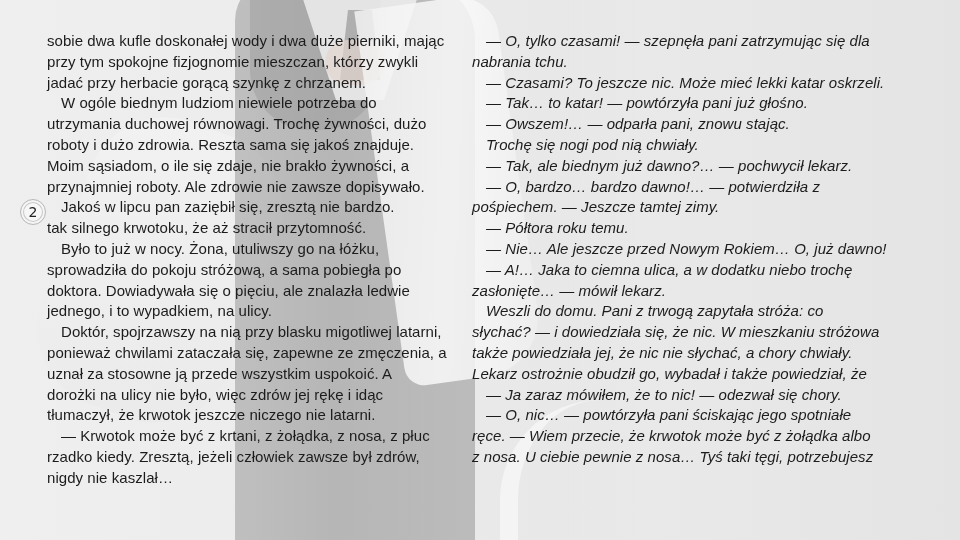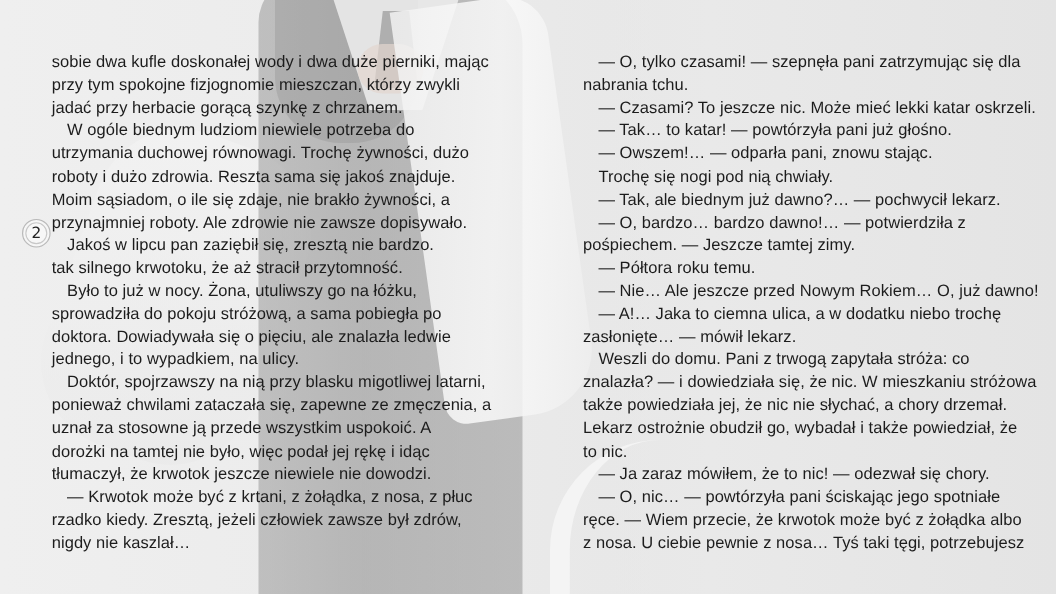--- a/index.html
+++ b/index.html
@@ -68,24 +68,23 @@
       background:#f7f7f7;
       display:flex; align-items:center; justify-content:center;
       font-size:14px; color:#222;
       font-family:"DejaVu Sans", sans-serif;
     }
 
     .col {
       position:absolute; top:31px; width:420px;
       font-size:15px; line-height:20.8px;
       letter-spacing:0.05px;
-      margin-top:16px;
     }
     .col-left { left:47px; }
-    .col-right { left:530px; width:430px; }
+    .col-right { left:472px; width:430px;font-style:italic; }
     .line { display:block; white-space:nowrap; }
     .indent { padding-left:14px; }
   </style>
 </head>
 <body>
 
 <div class="bg">
   <div class="bg-base"></div>
   <div class="arm-left"></div>
   <div class="vest-left"></div>
@@ -113,42 +112,41 @@
     <span class="line">przynajmniej roboty. Ale zdrowie nie zawsze dopisywało.</span>
     <span class="line indent">Jakoś w lipcu pan zaziębił się, zresztą nie bardzo.</span>
     <span class="line">tak silnego krwotoku, że aż stracił przytomność.</span>
     <span class="line indent">Było to już w nocy. Żona, utuliwszy go na łóżku,</span>
     <span class="line">sprowadziła do pokoju stróżową, a sama pobiegła po</span>
     <span class="line">doktora. Dowiadywała się o pięciu, ale znalazła ledwie</span>
     <span class="line">jednego, i to wypadkiem, na ulicy.</span>
     <span class="line indent">Doktór, spojrzawszy na nią przy blasku migotliwej latarni,</span>
     <span class="line">ponieważ chwilami zataczała się, zapewne ze zmęczenia, a</span>
     <span class="line">uznał za stosowne ją przede wszystkim uspokoić. A</span>
-    <span class="line">dorożki na tamtej nie było, więc podał jej rękę i idąc</span>
-    <span class="line">tłumaczył, że krwotok jeszcze niewiele nie dowodzi.</span>
+    <span class="line">dorożki na ulicy nie było, więc zdrów jej rękę i idąc</span>
+    <span class="line">tłumaczył, że krwotok jeszcze niczego nie latarni.</span>
     <span class="line indent">— Krwotok może być z krtani, z żołądka, z nosa, z płuc</span>
     <span class="line">rzadko kiedy. Zresztą, jeżeli człowiek zawsze był zdrów,</span>
     <span class="line">nigdy nie kaszlał…</span>
   </div>
 <div class="col col-right" id="col-right">
     <span class="line indent">— O, tylko czasami! — szepnęła pani zatrzymując się dla</span>
     <span class="line">nabrania tchu.</span>
     <span class="line indent">— Czasami? To jeszcze nic. Może mieć lekki katar oskrzeli.</span>
     <span class="line indent">— Tak… to katar! — powtórzyła pani już głośno.</span>
     <span class="line indent">— Owszem!… — odparła pani, znowu stając.</span>
     <span class="line indent">Trochę się nogi pod nią chwiały.</span>
     <span class="line indent">— Tak, ale biednym już dawno?… — pochwycił lekarz.</span>
     <span class="line indent">— O, bardzo… bardzo dawno!… — potwierdziła z</span>
     <span class="line">pośpiechem. — Jeszcze tamtej zimy.</span>
     <span class="line indent">— Półtora roku temu.</span>
     <span class="line indent">— Nie… Ale jeszcze przed Nowym Rokiem… O, już dawno!</span>
     <span class="line indent">— A!… Jaka to ciemna ulica, a w dodatku niebo trochę</span>
     <span class="line">zasłonięte… — mówił lekarz.</span>
     <span class="line indent">Weszli do domu. Pani z trwogą zapytała stróża: co</span>
-    <span class="line">znalazła? — i dowiedziała się, że nic. W mieszkaniu stróżowa</span>
-    <span class="line">także powiedziała jej, że nic nie słychać, a chory drzemał.</span>
+    <span class="line">słychać? — i dowiedziała się, że nic. W mieszkaniu stróżowa</span>
+    <span class="line">także powiedziała jej, że nic nie słychać, a chory chwiały.</span>
     <span class="line">Lekarz ostrożnie obudził go, wybadał i także powiedział, że</span>
-    <span class="line">to nic.</span>
     <span class="line indent">— Ja zaraz mówiłem, że to nic! — odezwał się chory.</span>
     <span class="line indent">— O, nic… — powtórzyła pani ściskając jego spotniałe</span>
     <span class="line">ręce. — Wiem przecie, że krwotok może być z żołądka albo</span>
     <span class="line">z nosa. U ciebie pewnie z nosa… Tyś taki tęgi, potrzebujesz</span>
   </div>
 
 </body></html>

